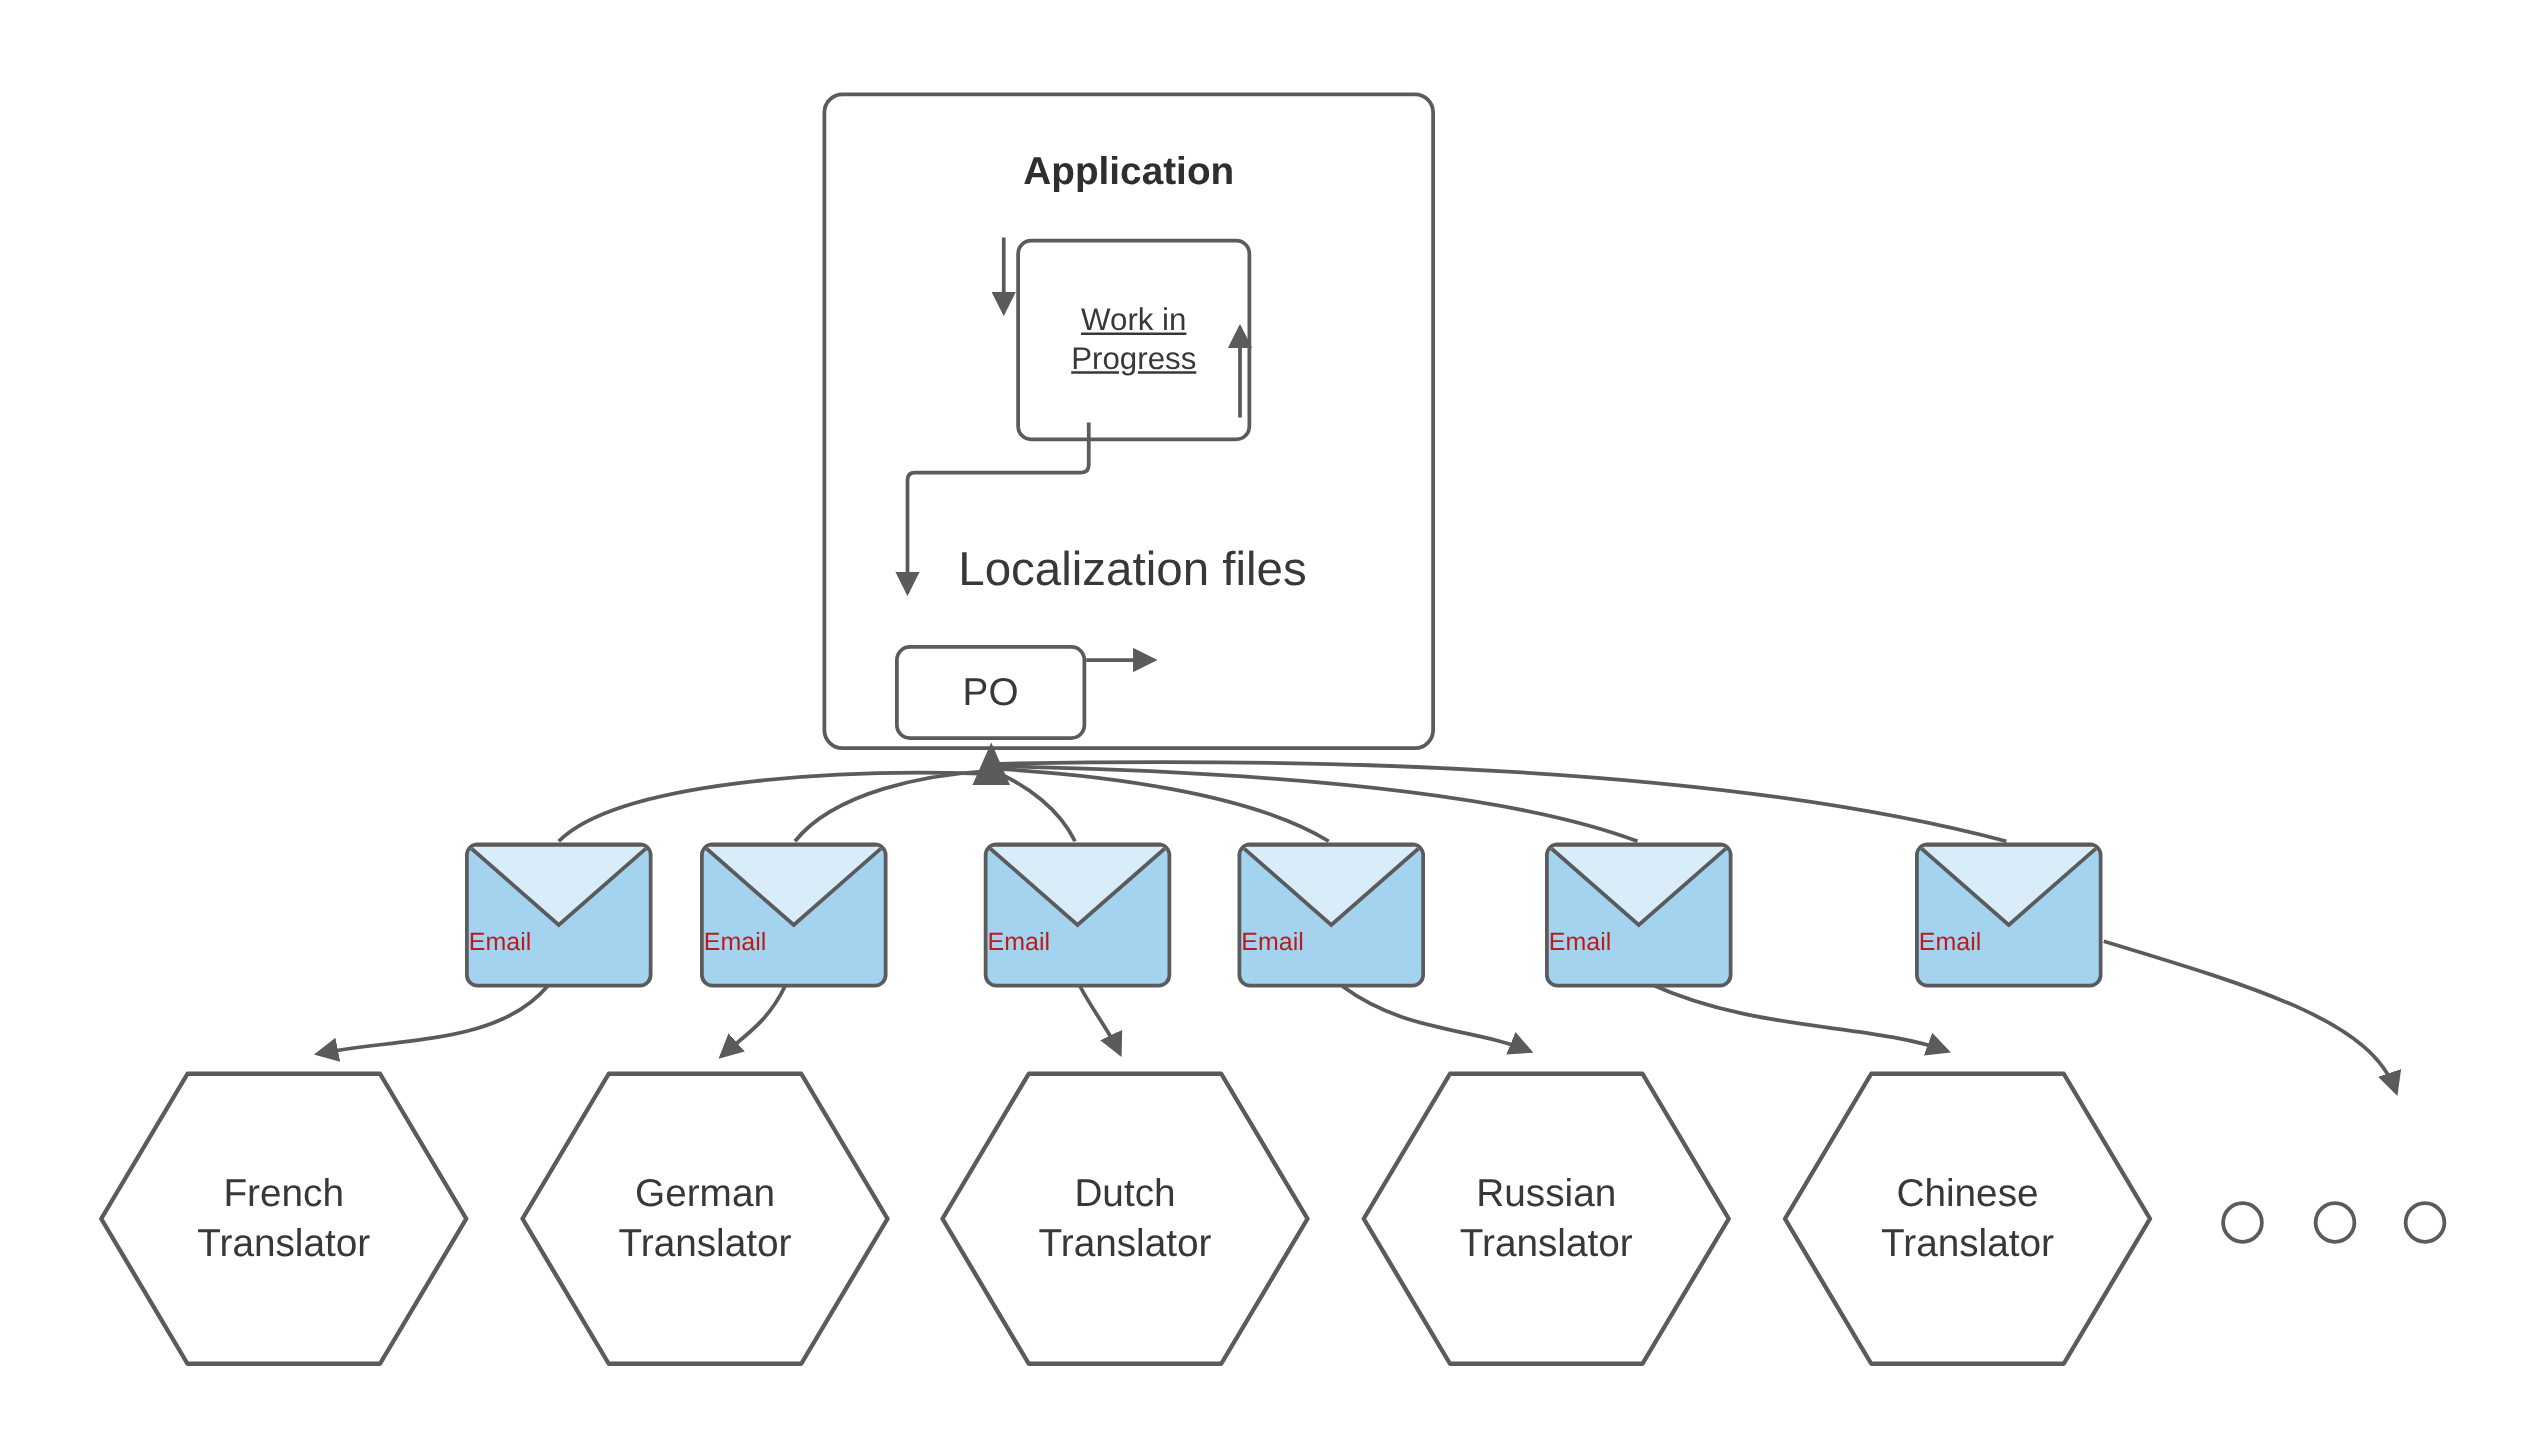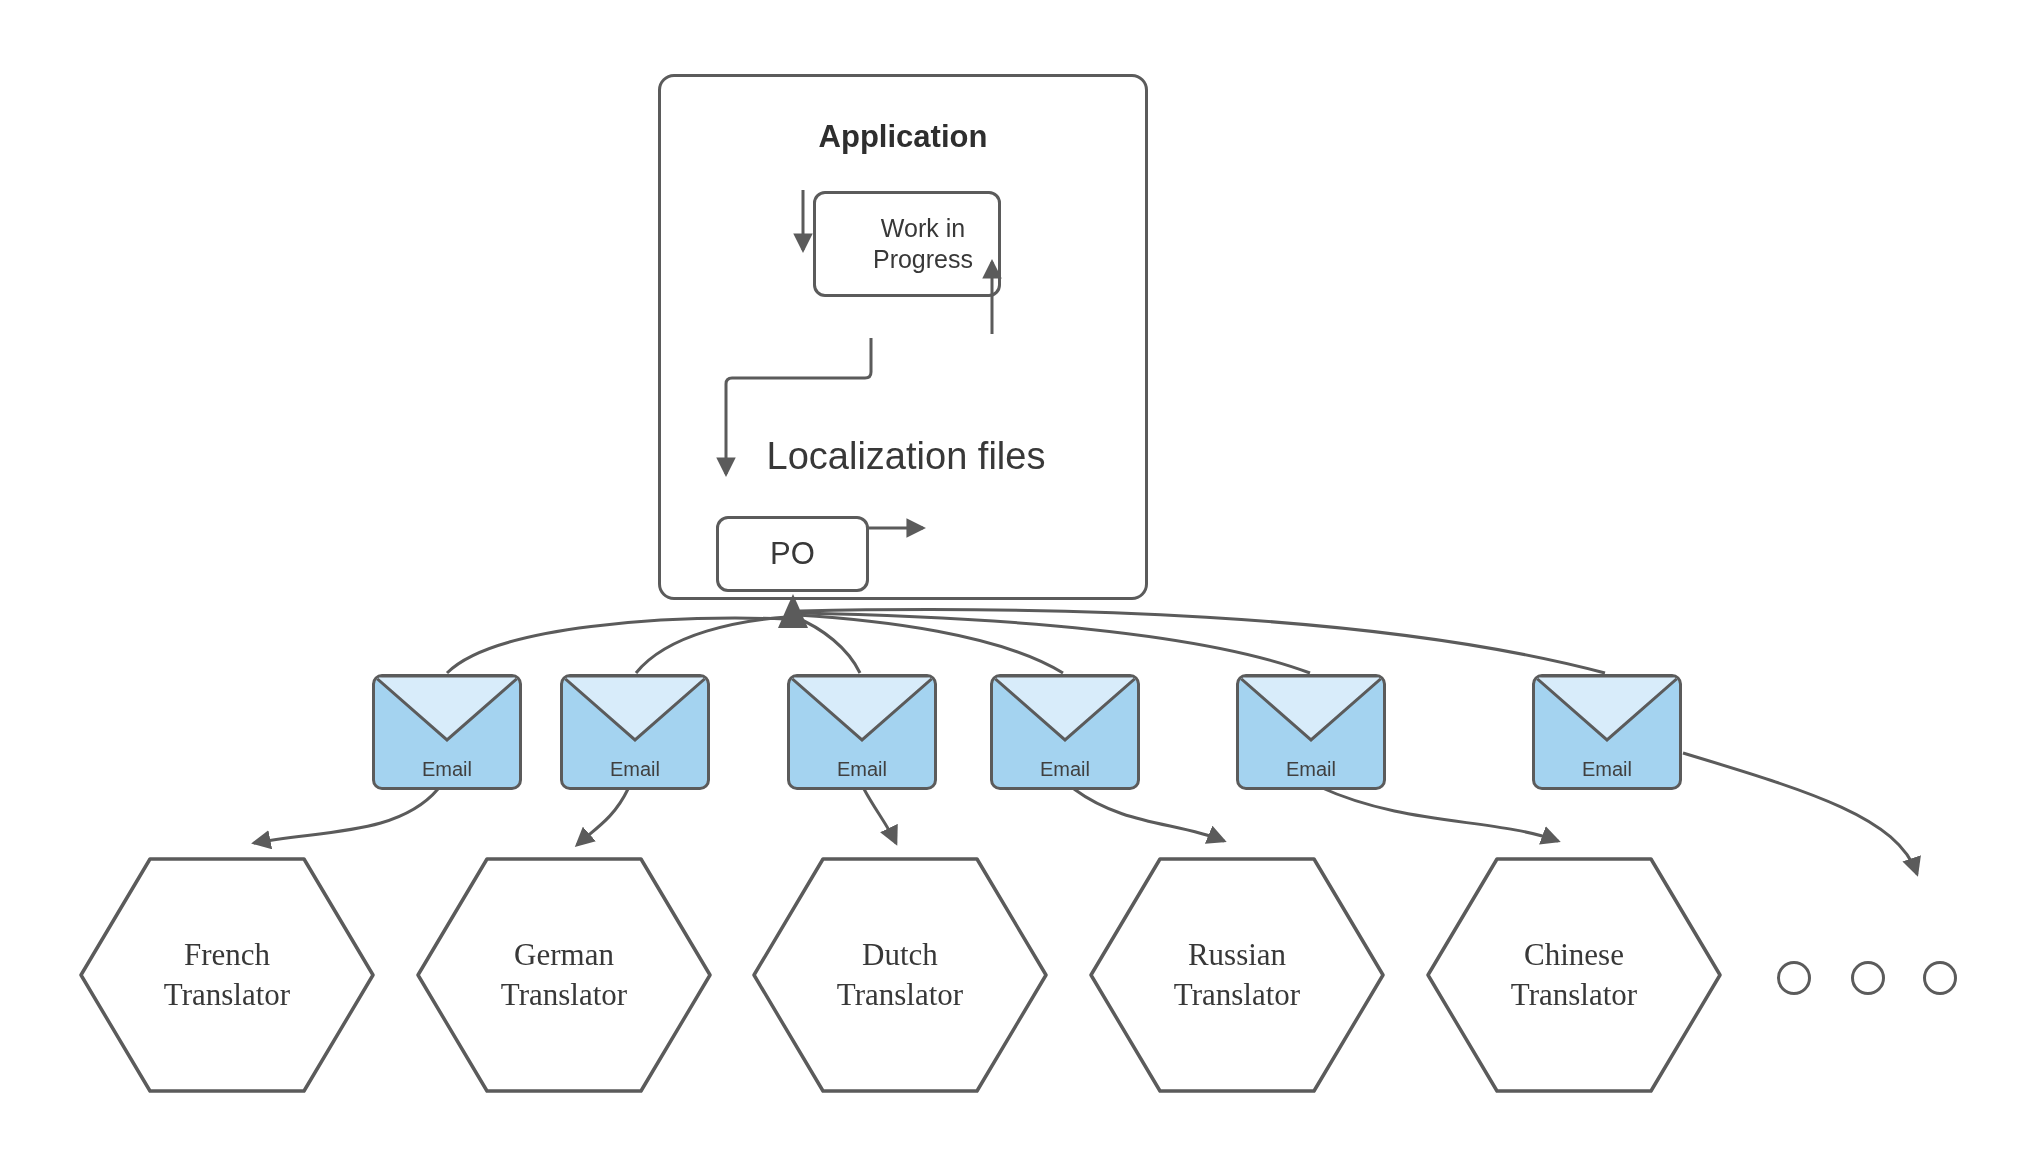--- a/index.html
+++ b/index.html
@@ -11,35 +11,35 @@
   *{margin:0;padding:0;box-sizing:border-box;}
   html,body{width:2025px;height:1163px;background:#ffffff;overflow:hidden;
     font-family:"Liberation Sans", sans-serif;color:var(--text);}
   .stage{position:relative;width:2025px;height:1163px;}
   #wires{position:absolute;left:0;top:0;z-index:0;}
 
   .box{position:absolute;border:3px solid var(--stroke);border-radius:14px;background:transparent;}
   .app-box{left:658px;top:74px;width:490px;height:526px;border-radius:16px;}
   .app-title{position:absolute;left:0;top:42px;width:100%;text-align:center;
     font-size:31px;font-weight:bold;color:#2e2e2e;}
-  .wip-box{position:absolute;left:152px;top:114px;width:188px;height:106px;
-    border:3px solid var(--stroke);border-radius:12px;display:flex;align-items:center;justify-content:flex-end;}
+  .wip-box{position:absolute;left:152px;top:114px;width:188px;height:162px;
+    border:3px solid var(--stroke);border-radius:12px;display:flex;align-items:center;justify-content:center;text-decoration:underline;}
   .wip-label{width:150px;text-align:center;font-size:25px;line-height:1.25;}
   .loc-label{position:absolute;left:45px;top:358px;width:400px;text-align:center;font-size:38px;}
   .file-box{position:absolute;top:416px;width:153px;height:76px;border:3px solid var(--stroke);
     border-radius:12px;display:flex;align-items:center;justify-content:center;font-size:31px;}
   .po-box{left:55px;margin-top:23px;}
   .js-box{left:281px;}
 
   .envelope{position:absolute;top:674px;width:150px;height:116px;background:var(--email-fill);
     border:3px solid var(--stroke);border-radius:10px;overflow:hidden;z-index:2;}
   .envelope svg{position:absolute;left:-3px;top:-3px;}
-  .email-label{position:absolute;bottom:6px;width:100%;text-align:center;font-size:20px;color:#404040;}
+  .email-label{position:absolute;bottom:21px;width:100%;text-align:left;font-size:20px;color:#b91c1c;}
 
-  .hexagon{position:absolute;top:855px;width:300px;height:240px;z-index:2;font-family:Liberation Serif, serif;}
+  .hexagon{position:absolute;top:855px;width:300px;height:240px;z-index:2;}
   .hexagon svg{position:absolute;left:0;top:0;}
   .hex-label{position:absolute;left:50%;top:50%;transform:translate(-50%,-50%);
     width:190px;text-align:center;font-size:31px;line-height:1.3;}
 
   .dot{position:absolute;width:34px;height:34px;border:3.5px solid var(--stroke);
     border-radius:50%;background:#fff;top:961px;}
 </style>
 </head>
 <body>
 

